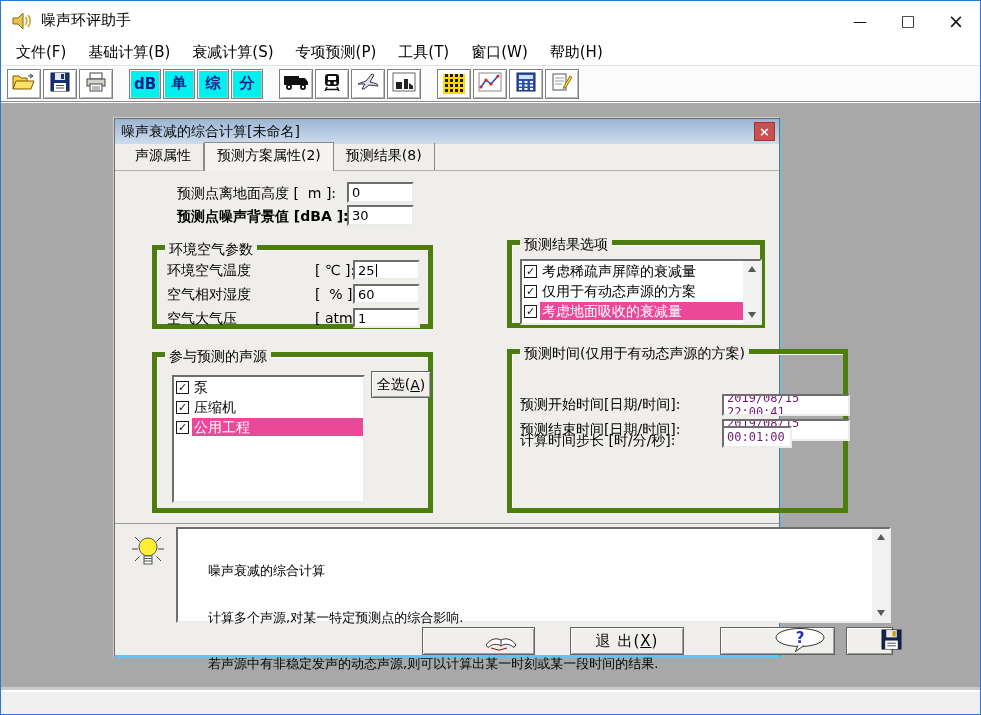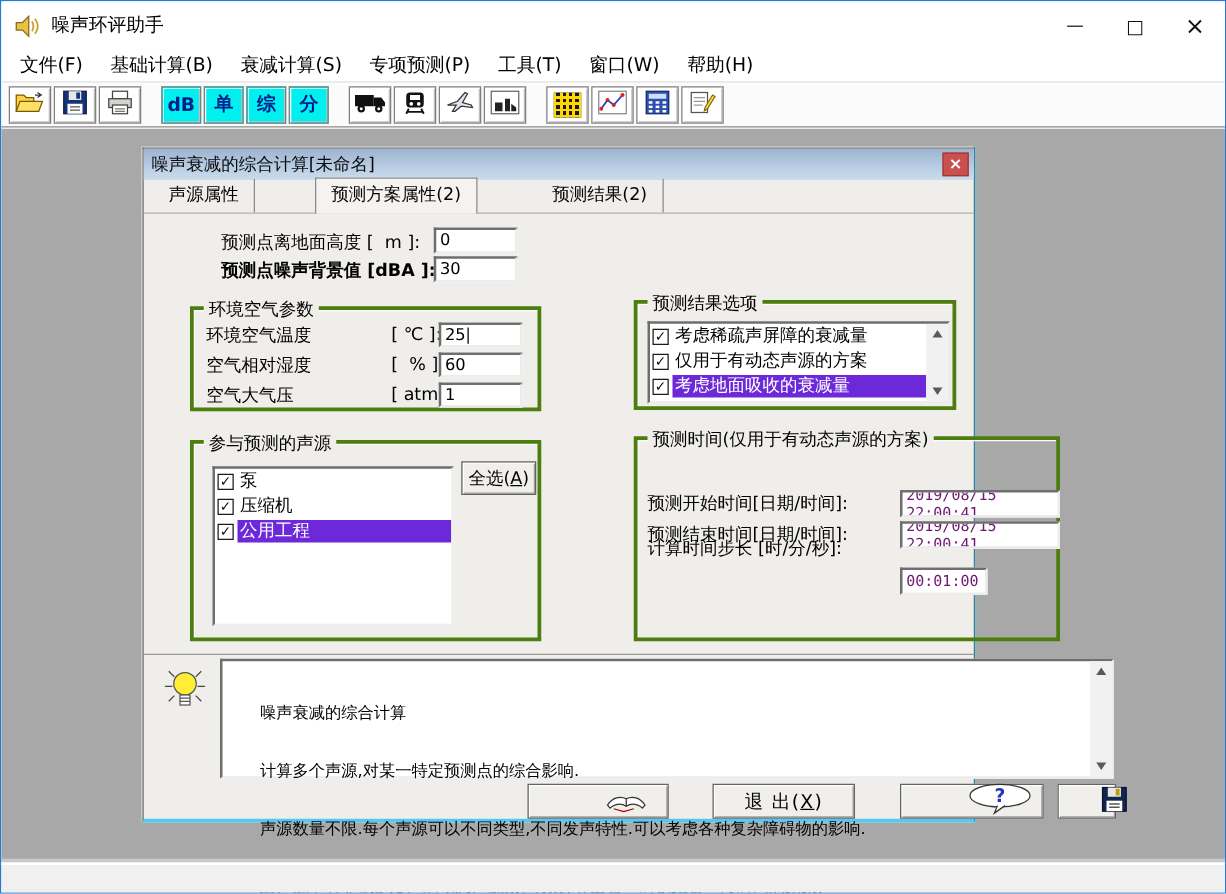--- a/index.html
+++ b/index.html
@@ -37,38 +37,38 @@
   .statusbar { position:absolute; left:0; bottom:0; width:100%; height:24px; background:#f0f0f0; border-top:2px solid #ffffff; box-shadow:0 -3px 0 #c9c9c9; }
 
   
   .dialog { position:absolute; left:113px; top:15px; width:666px; height:540px; background:#f0eeea;
     border:1px solid #6e6e6e; border-bottom:3px solid #58c8f0; box-shadow:-1px -1px 0 #cfcfcf, 1px 0 0 #58c8f0; }
   .dlg-titlebar { position:absolute; left:0; top:0; width:100%; height:25px;
     background:linear-gradient(180deg,#9db4d0 0%,#b7cbe2 55%,#ccdced 100%); display:flex; align-items:center; padding-left:6px; }
   .dlg-title { font-size:14px; color:#0a0a0a; }
   .dlg-close { position:absolute; right:4px; top:3px; width:21px; height:19px; background:#c9504e; border:1px solid #a03634; color:#fff; font-weight:bold; font-size:13px; display:flex; align-items:center; justify-content:center; }
 
-  .tabstrip { position:absolute; left:0; top:25px; width:100%; height:27px; display:flex; align-items:flex-end; padding-left:8px; border-bottom:1px solid #b5b2ac;gap:48px; }
+  .tabstrip { position:absolute; left:0; top:25px; width:100%; height:27px; display:flex; align-items:flex-end; padding-left:8px; border-bottom:1px solid #b5b2ac; }
   .tab { font-size:14px; padding:4px 12px 5px 12px; border-right:1px solid #8a8a8a; white-space:pre; }
   .tab.active { background:#f5f3f0; border-left:1px solid #8a8a8a; border-top:1px solid #8a8a8a; margin-bottom:-1px; padding-bottom:6px; }
   .tab.first { border-left:none; }
 
   .lbl { position:absolute; font-size:14px; white-space:pre; }
   .inputbox { position:absolute; background:#fff; border:2px solid; border-color:#6e6e6e #ececec #ececec #6e6e6e; font-size:13px; padding:1px 3px; display:flex; align-items:center; overflow:hidden; }
   .inputbox.gray { color:#701a75; font-family:"DejaVu Sans Mono","Liberation Mono",monospace; font-size:12px; }
   .caret { display:inline-block; width:1px; height:13px; background:#000; margin-left:1px; }
 
-  .groupbox { position:absolute; border:3px solid #4d7c0f; box-shadow:1px 1px 0 #fdfdfd inset; }
+  .groupbox { position:absolute; border:5px solid #4d7c0f; box-shadow:1px 1px 0 #fdfdfd inset; }
   .groupbox .legend { position:absolute; top:-9px; left:8px; background:#f0eeea; padding:0 4px; font-size:14px; white-space:pre; }
 
   .listbox { position:absolute; background:#fff; border:2px solid; border-color:#6e6e6e #ececec #ececec #6e6e6e; overflow:hidden; }
   .lb-row { height:20px; display:flex; align-items:center; }
   .checkbox { width:13px; height:13px; background:#fff; border:1px solid #1a1a1a; margin:0 3px 0 2px; flex:none; font-size:11px; font-weight:bold; line-height:11px; text-align:center; color:#111; }
   .lb-label { flex:1; height:18px; line-height:18px; font-size:14px; padding-left:2px; white-space:pre; }
-  .lb-row.selected .lb-label { background:#6d28d9; color:#fff; }
+  .lb-row.selected .lb-label { background:#ec4899; color:#fff; }
 
   .vscroll { position:absolute; right:0; top:0; width:17px; height:100%; background:#f1f1f1; }
   .varrow { position:absolute; left:0; width:17px; height:16px; display:flex; align-items:center; justify-content:center; }
   .varrow.up { top:0; } .varrow.down { bottom:0; }
   .tri-up { width:0; height:0; border-left:4px solid transparent; border-right:4px solid transparent; border-bottom:6px solid #5a5a5a; }
   .tri-down { width:0; height:0; border-left:4px solid transparent; border-right:4px solid transparent; border-top:6px solid #5a5a5a; }
 
   .btn3d { position:absolute; background:#f1efec; border:1px solid #636363; box-shadow:inset 1px 1px 0 #ffffff, inset -1px -1px 0 #9f9f9f; display:flex; align-items:center; justify-content:center; font-size:14px; white-space:pre; }
   .underline { text-decoration:underline; }
 
@@ -226,21 +226,21 @@
     <div class="dialog">
 
       <div class="dlg-titlebar">
         <span class="dlg-title">噪声衰减的综合计算[未命名]</span>
       </div>
       <div class="dlg-close">×</div>
 
       <div class="tabstrip">
         <span class="tab first">声源属性</span>
         <span class="tab active">预测方案属性(2)</span>
-        <span class="tab">预测结果(2)</span>
+        <span class="tab">预测结果(8)</span>
       </div>
 
       <span class="lbl" style="left:62px; top:66px;">预测点离地面高度 [  m ]:</span>
       <div class="inputbox" style="left:232px; top:63px; width:67px; height:21px;">
         <span>0</span>
       </div>
       <span class="lbl" style="left:62px; top:89px;font-weight:bold;">预测点噪声背景值 [dBA ]:</span>
       <div class="inputbox" style="left:232px; top:86px; width:67px; height:21px;">
         <span>30</span>
       </div>
@@ -318,21 +318,21 @@
         <span class="legend">预测时间(仅用于有动态声源的方案)</span>
         <span class="lbl" style="left:8px; top:42px;">预测开始时间[日期/时间]:</span>
         <div class="inputbox gray" style="left:210px; top:40px; width:128px; height:22px;">
           <span>2019/08/15 22:00:41</span>
         </div>
         <span class="lbl" style="left:8px; top:67px;">预测结束时间[日期/时间]:</span>
         <div class="inputbox gray" style="left:210px; top:65px; width:128px; height:22px;">
           <span>2019/08/15 22:00:41</span>
         </div>
         <span class="lbl" style="left:8px; top:78px;">计算时间步长 [时/分/秒]:</span>
-        <div class="inputbox gray" style="left:210px; top:102px; width:70px; height:22px;align-items:center;">
+        <div class="inputbox gray" style="left:210px; top:72px; width:70px; height:22px;align-items:center;">
           <span>00:01:00</span>
         </div>
       </div>
 
       <div class="help-panel-line"></div>
       <span class="bulb">
         <svg width="40" height="42" viewBox="0 0 40 42">
             <g stroke="#444">
               <line x1="7" y1="6" x2="11.5" y2="10.5"></line>
               <line x1="33" y1="6" x2="28.5" y2="10.5"></line>
@@ -344,21 +344,20 @@
             <circle cx="20" cy="16" r="9" fill="#ffee33" stroke="#555"></circle>
             <rect x="16" y="25" width="8" height="8" fill="#fff" stroke="#555"></rect>
             <line x1="16" y1="27.5" x2="24" y2="27.5" stroke="#555"></line>
             <line x1="16" y1="30" x2="24" y2="30" stroke="#555"></line>
           </svg>
       </span>
       <div class="help-box">
         <div class="help-text">
           <div>噪声衰减的综合计算</div>
           <div>计算多个声源,对某一特定预测点的综合影响.</div>
-          <div>声源数量不限.每个声源可以不同类型,不同发声特性.可以考虑各种复杂障碍物的影响.</div>
           <div>若声源中有非稳定发声的动态声源,则可以计算出某一时刻或某一段时间的结果.</div>
           
         </div>
         <div class="vscroll">
           <div class="varrow up">
               <span class="tri-up"></span>
             </div>
           <div class="varrow down">
               <span class="tri-down"></span>
             </div>

